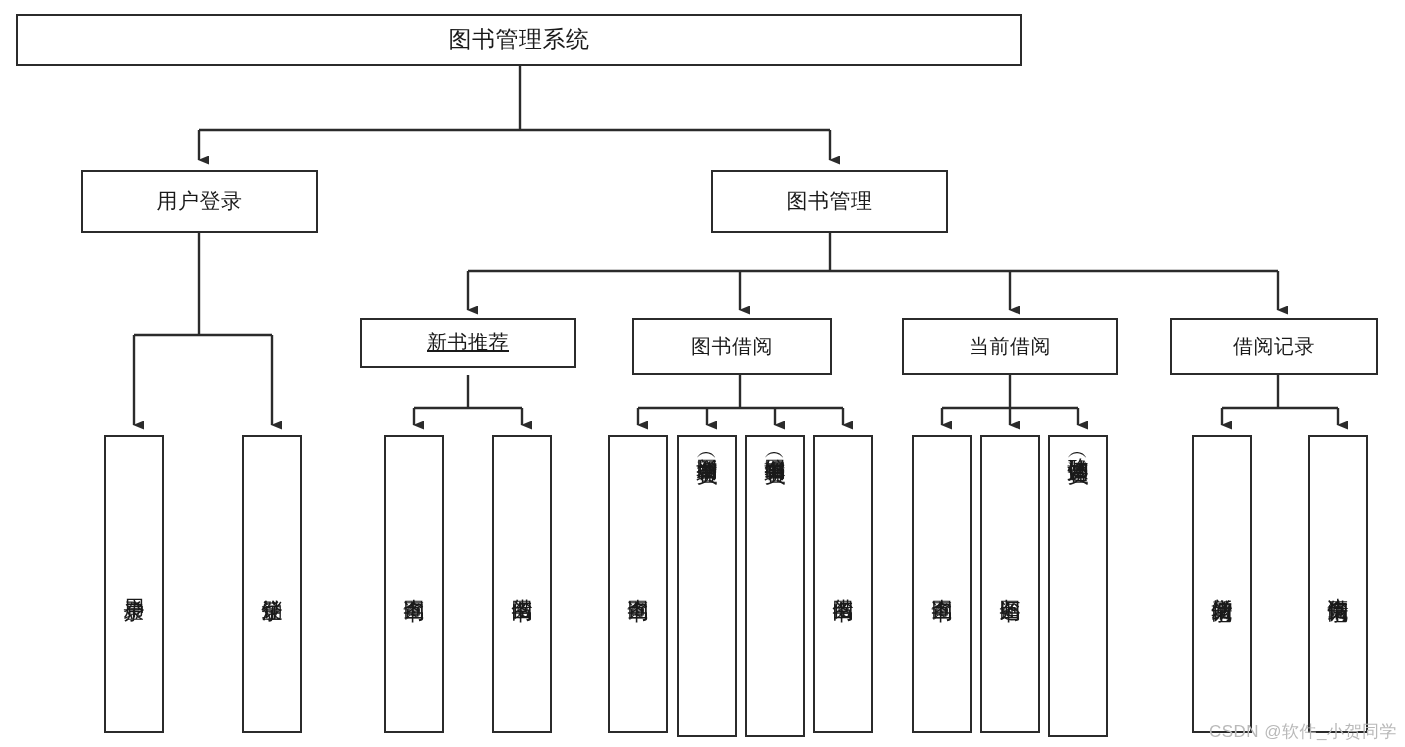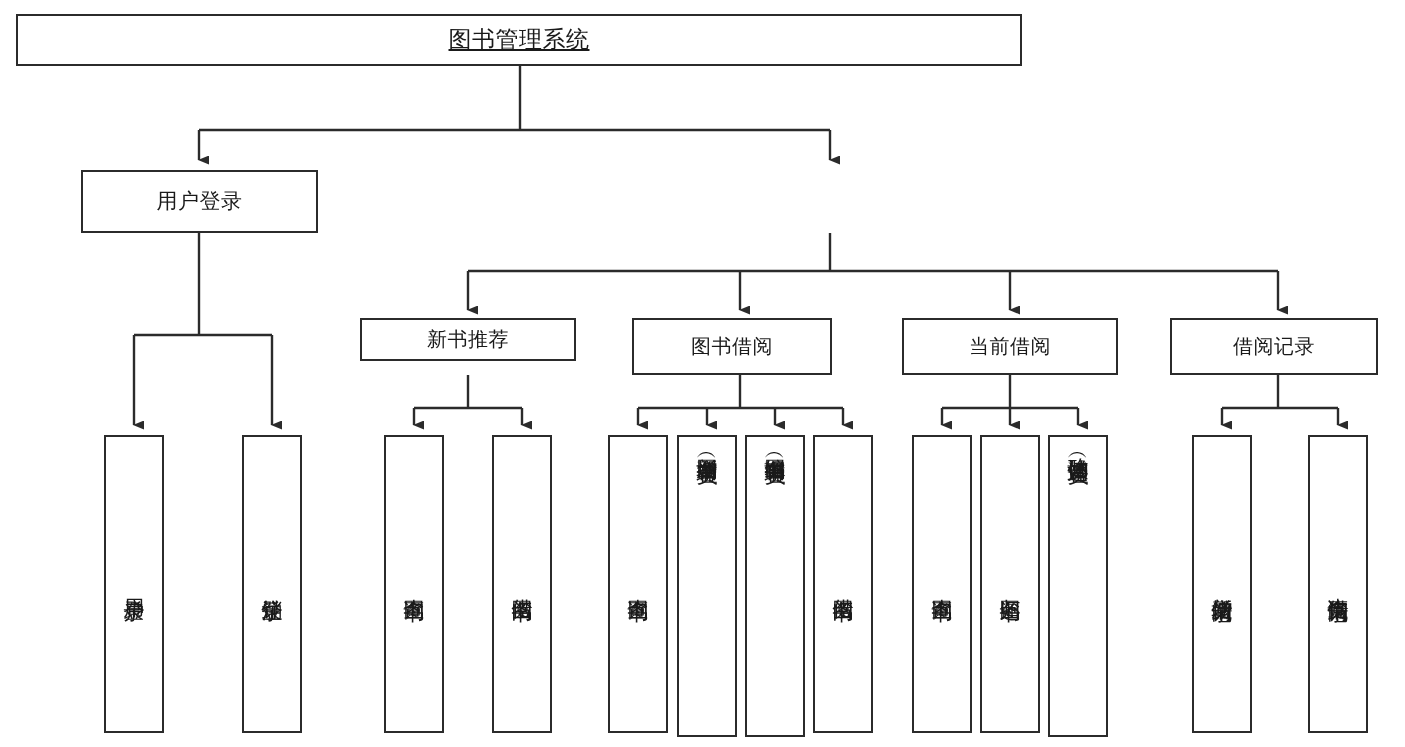--- a/index.html
+++ b/index.html
@@ -36,21 +36,20 @@
   }
   .node-label {
     display: block;
     line-height: 1.18;
     white-space: nowrap;
     letter-spacing: 0.5px;
   }
   
   .node-root .node-label {
     font-size: 23px;
-    text-decoration: underline;
   }
   
   .node-l2 .node-label {
     font-size: 21px;
   }
   
   .node-l3 .node-label {
     font-size: 20px;
   }
   
@@ -137,22 +136,25 @@
     </g>
   </svg>
 
   <div class="node node-root" style="left:16px; top:14px; width:1006px; height:52px;">
     <span class="node-label">图书管理系统</span>
   </div>
 
   <div class="node node-l2" style="left:81px; top:170px; width:237px; height:63px;">
     <span class="node-label">用户登录</span>
   </div>
-
-  <div class="node node-l3" style="left:360px; top:318px; width:216px; height:43px;">
+  <div class="node node-l2" style="left:711px; top:170px; width:237px; height:63px;">
+    <span class="node-label">图书管理</span>
+  </div>
+
+  <div class="node node-l3" style="left:360px; top:318px; width:216px; height:50px;text-decoration:underline;">
     <span class="node-label">新书推荐</span>
   </div>
   <div class="node node-l3" style="left:632px; top:318px; width:200px; height:57px;">
     <span class="node-label">图书借阅</span>
   </div>
   <div class="node node-l3" style="left:902px; top:318px; width:216px; height:57px;">
     <span class="node-label">当前借阅</span>
   </div>
   <div class="node node-l3" style="left:1170px; top:318px; width:208px; height:57px;">
     <span class="node-label">借阅记录</span>
@@ -195,14 +197,15 @@
     <span class="node-label">确认归还（管理员）</span>
   </div>
 
   <div class="node node-leaf leaf-center" style="left:1192px; top:435px; width:60px; height:298px;">
     <span class="node-label">新增借阅记录</span>
   </div>
   <div class="node node-leaf leaf-center" style="left:1308px; top:435px; width:60px; height:298px;">
     <span class="node-label">查询借阅记录</span>
   </div>
 
+  <div id="watermark">CSDN @软件_小贺同学</div>
 
 </div>
 
 </body></html>

